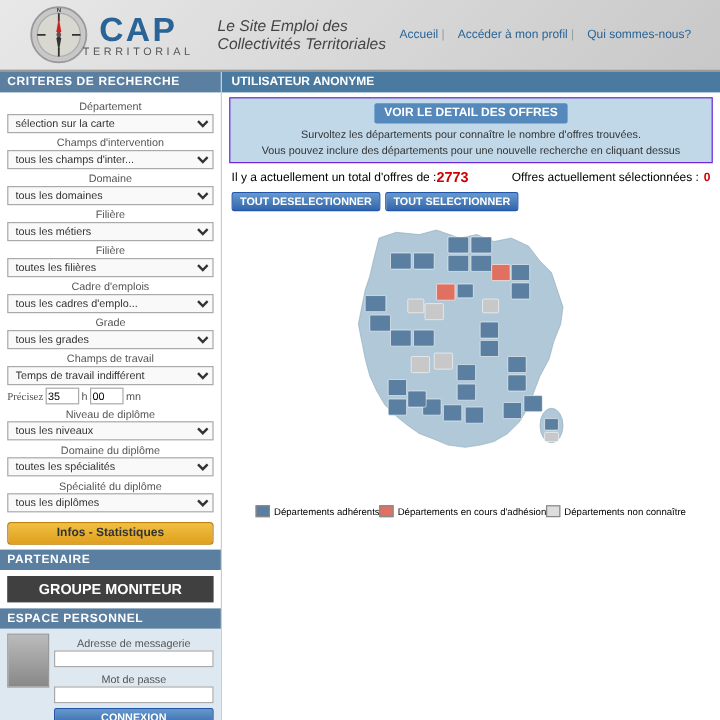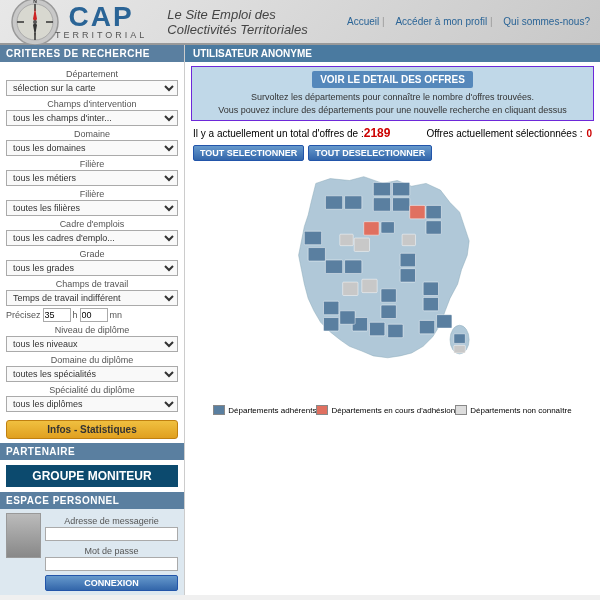--- a/index.html
+++ b/index.html
@@ -4,22 +4,22 @@
   <style>
     * { margin: 0; padding: 0; box-sizing: border-box; }
     body { font-family: Arial, sans-serif; font-size: 11px; background: #f0f0f0; width: 600px; }
 
     
     #header {
       background: linear-gradient(135deg, #e8e8e8 0%, #c8c8c8 100%);
       border-bottom: 2px solid #999;
       display: flex;
       align-items: center;
-      padding: 5px 10px;
-      height: 45px;
+      padding: 5px 24px;
+      height: 60px;
     }
     #logo-area {
       display: flex;
       align-items: center;
       margin-right: 10px;
     }
     .compass-icon {
       width: 50px;
       height: 50px;
       margin-right: -5px;
@@ -102,42 +102,42 @@
       background: #f9f9f9;
       color: #333;
     }
 
     .temps-row {
       display: flex;
       align-items: center;
       gap: 2px;
       margin-top: 2px;
     }
-    .temps-label-sm { font-size: 9px; color: #555; }
+    .temps-label-sm { font-size: 9px; color: #555; font-family: Liberation Serif, serif; }
     .temps-input { width: 28px; font-size: 9px; border: 1px solid #aaa; padding: 1px; }
     .temps-unit { font-size: 9px; color: #555; }
 
     .info-stats-btn {
       background: linear-gradient(to bottom, #f0c040, #e0a020);
       color: #333;
       font-weight: bold;
       font-size: 10px;
       text-align: center;
       padding: 3px 6px;
       margin: 4px 6px;
       cursor: pointer;
       border-radius: 3px;
       border: 1px solid #c08010;
     }
 
     .partenaire-section {
       padding: 3px 6px;
     }
     .moniteur-logo {
-      background: #0c4a6e;
+      background: #404040;
       color: white;
       font-weight: bold;
       font-size: 12px;
       padding: 4px 6px;
       text-align: center;
       margin: 2px 0;
     }
 
     .espace-section {
       background: #dde8f0;
@@ -412,29 +412,29 @@
     <div class="offres-banner">
       <div class="voir-detail-btn">VOIR LE DETAIL DES OFFRES</div>
       <div class="offres-desc">
         <span>Survoltez les départements pour connaître le nombre d'offres trouvées.</span><br>
         <span>Vous pouvez inclure des départements pour une nouvelle recherche en cliquant dessus</span>
       </div>
     </div>
 
     <div class="offres-count-row">
       <span>Il y a actuellement un total d'offres de :</span>
-      <span class="offres-count-num">2189</span>
+      <span class="offres-count-num">2773</span>
       <span style="flex:1"></span>
       <span>Offres actuellement sélectionnées :</span>
       <span class="offres-selected-num" style="margin-left:4px">0</span>
     </div>
 
     <div class="select-buttons">
+      <div class="tout-select-btn">TOUT DESELECTIONNER</div>
       <div class="tout-select-btn">TOUT SELECTIONNER</div>
-      <div class="tout-select-btn">TOUT DESELECTIONNER</div>
     </div>
 
     <div class="map-container">
       <svg class="france-map" viewBox="0 0 320 240" xmlns="http://www.w3.org/2000/svg">
 
         <path d="M80,15 L95,10 L115,12 L130,8 L150,15 L165,12 L180,18 L195,15 L210,22 L220,35 L230,45 L235,60 L240,75 L238,90 L232,105 L228,120 L220,135 L215,148 L210,162 L202,175 L192,185 L180,192 L168,195 L155,197 L140,195 L128,190 L115,185 L105,178 L95,170 L85,160 L78,148 L72,135 L68,120 L65,105 L62,90 L65,75 L68,60 L72,48 L75,35 Z" fill="#b0c8d8" stroke="#8aa8b8" stroke-width="0.5"></path>
 
         <rect x="140" y="14" width="18" height="14" fill="#5a7fa0" stroke="#fff" stroke-width="0.5" rx="1"></rect>
         <rect x="160" y="14" width="18" height="14" fill="#5a7fa0" stroke="#fff" stroke-width="0.5" rx="1"></rect>
         <rect x="140" y="30" width="18" height="14" fill="#5a7fa0" stroke="#fff" stroke-width="0.5" rx="1"></rect>

